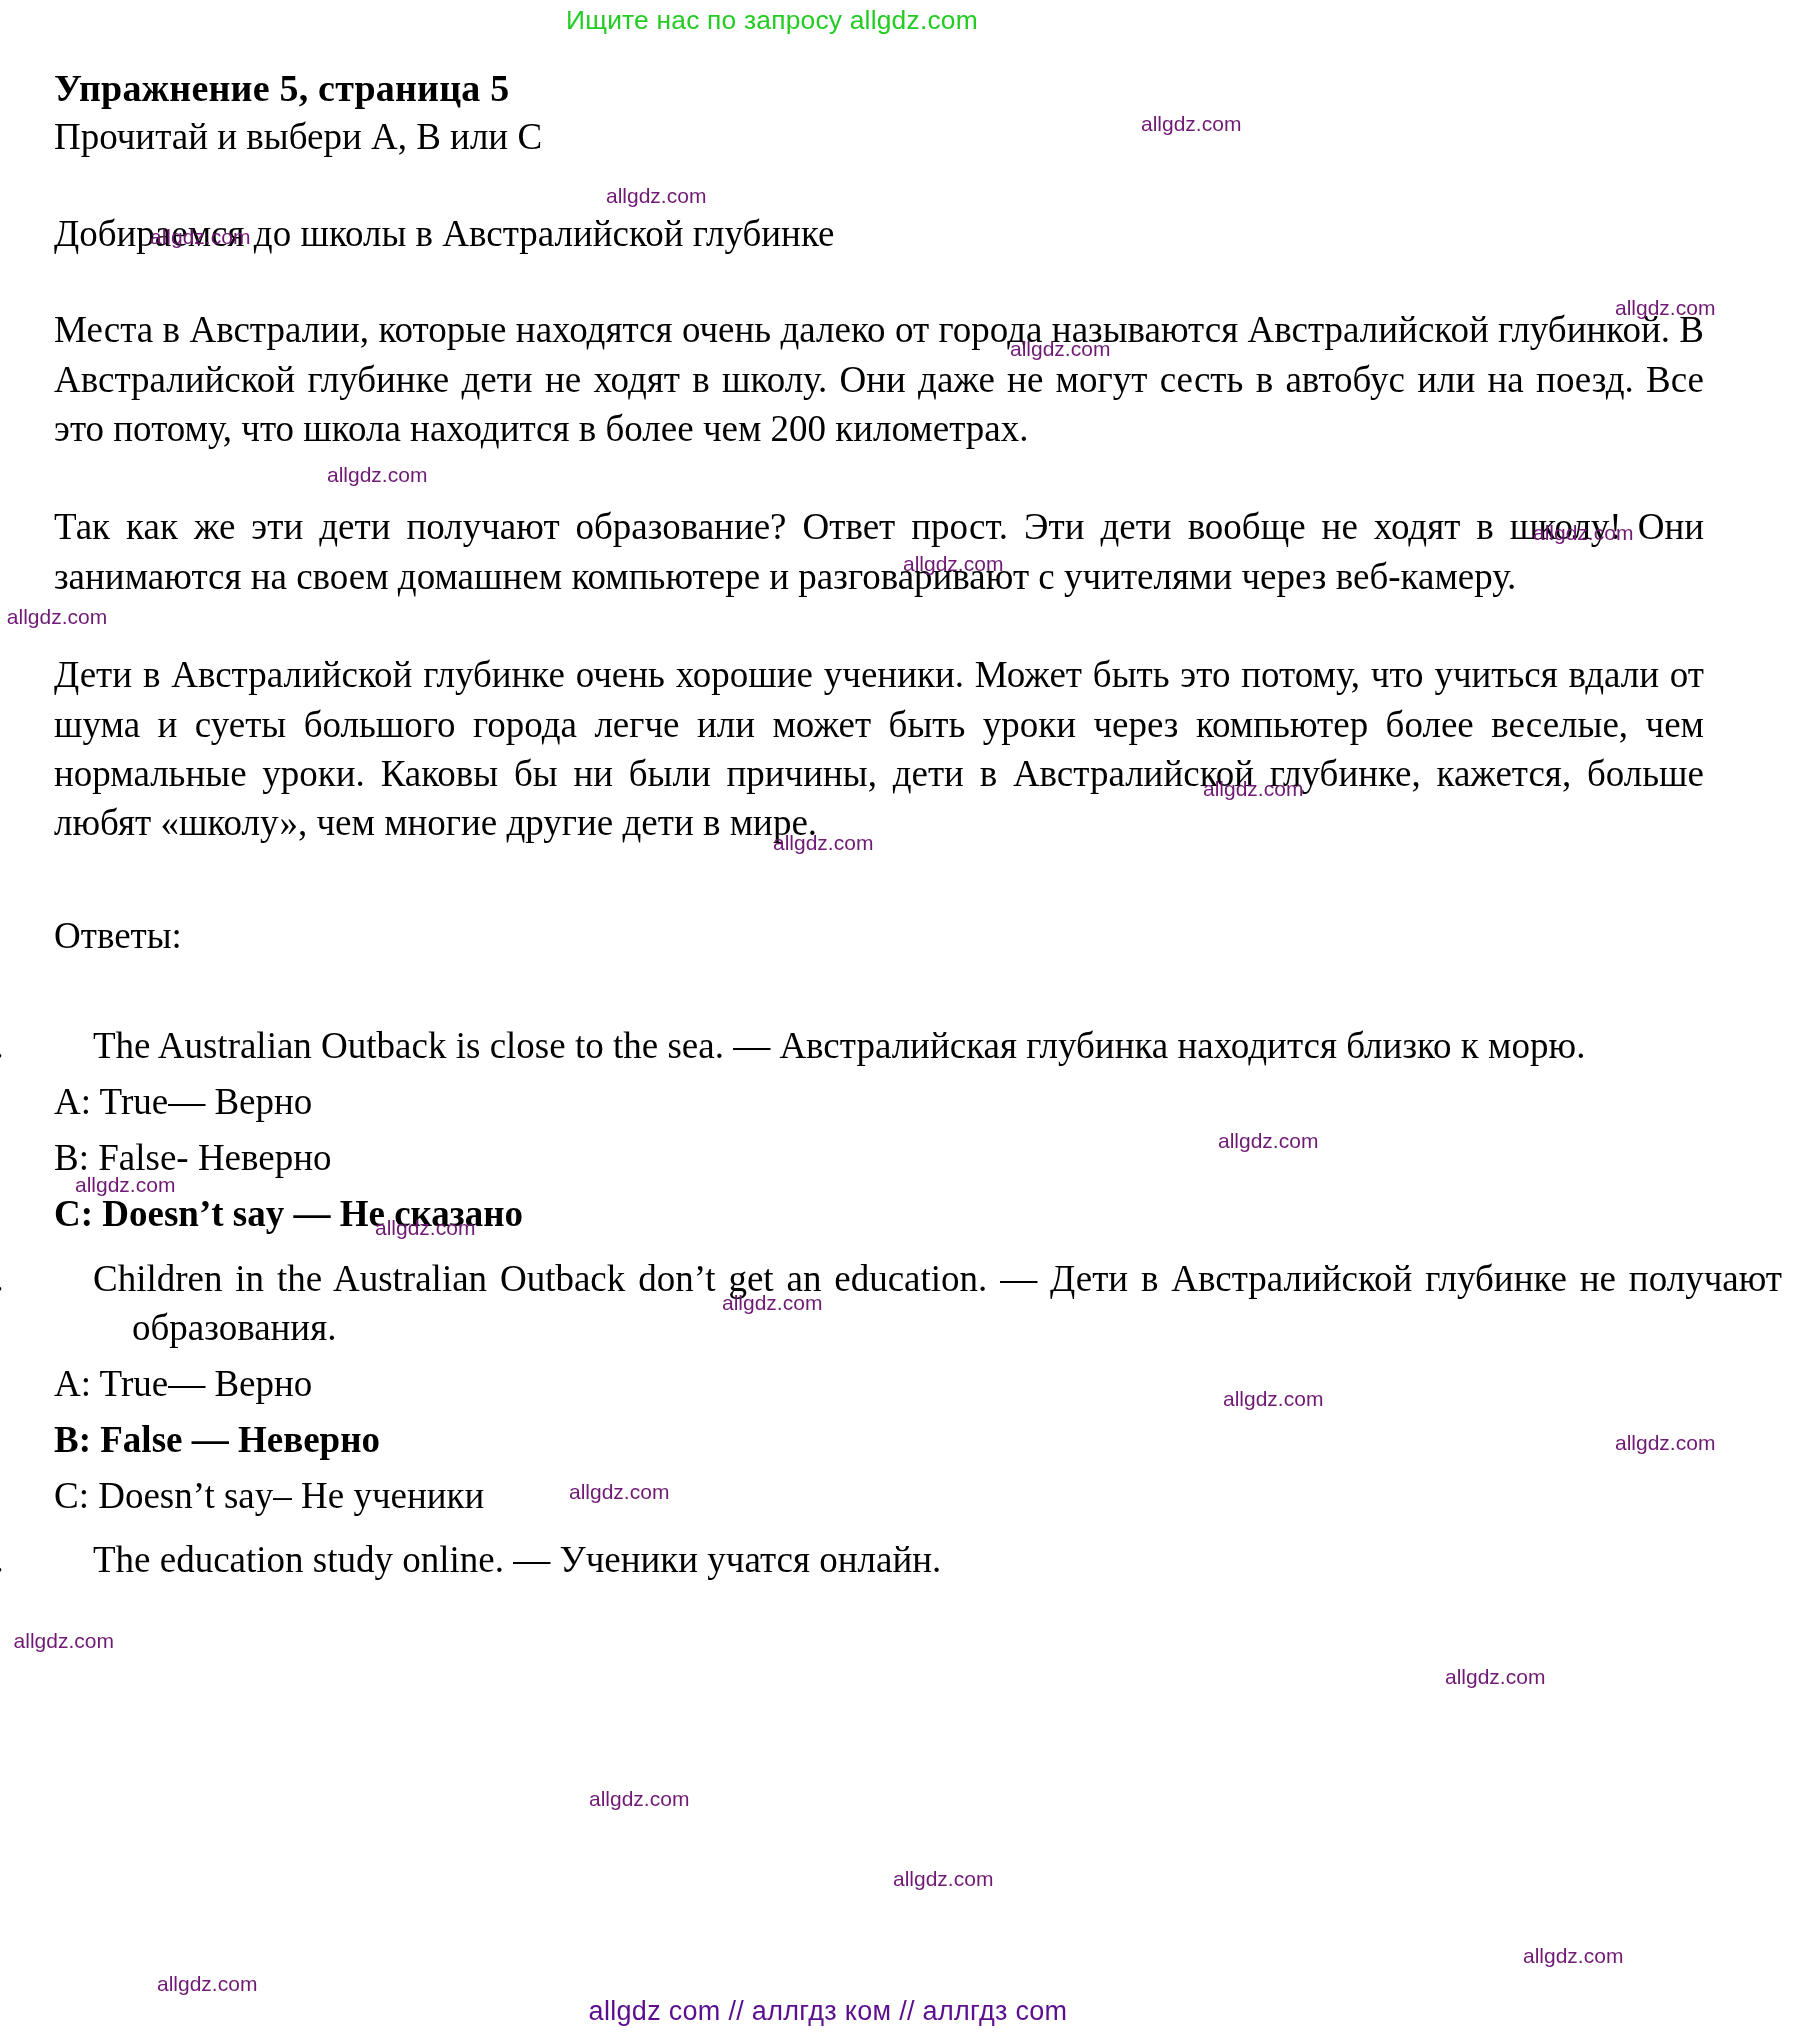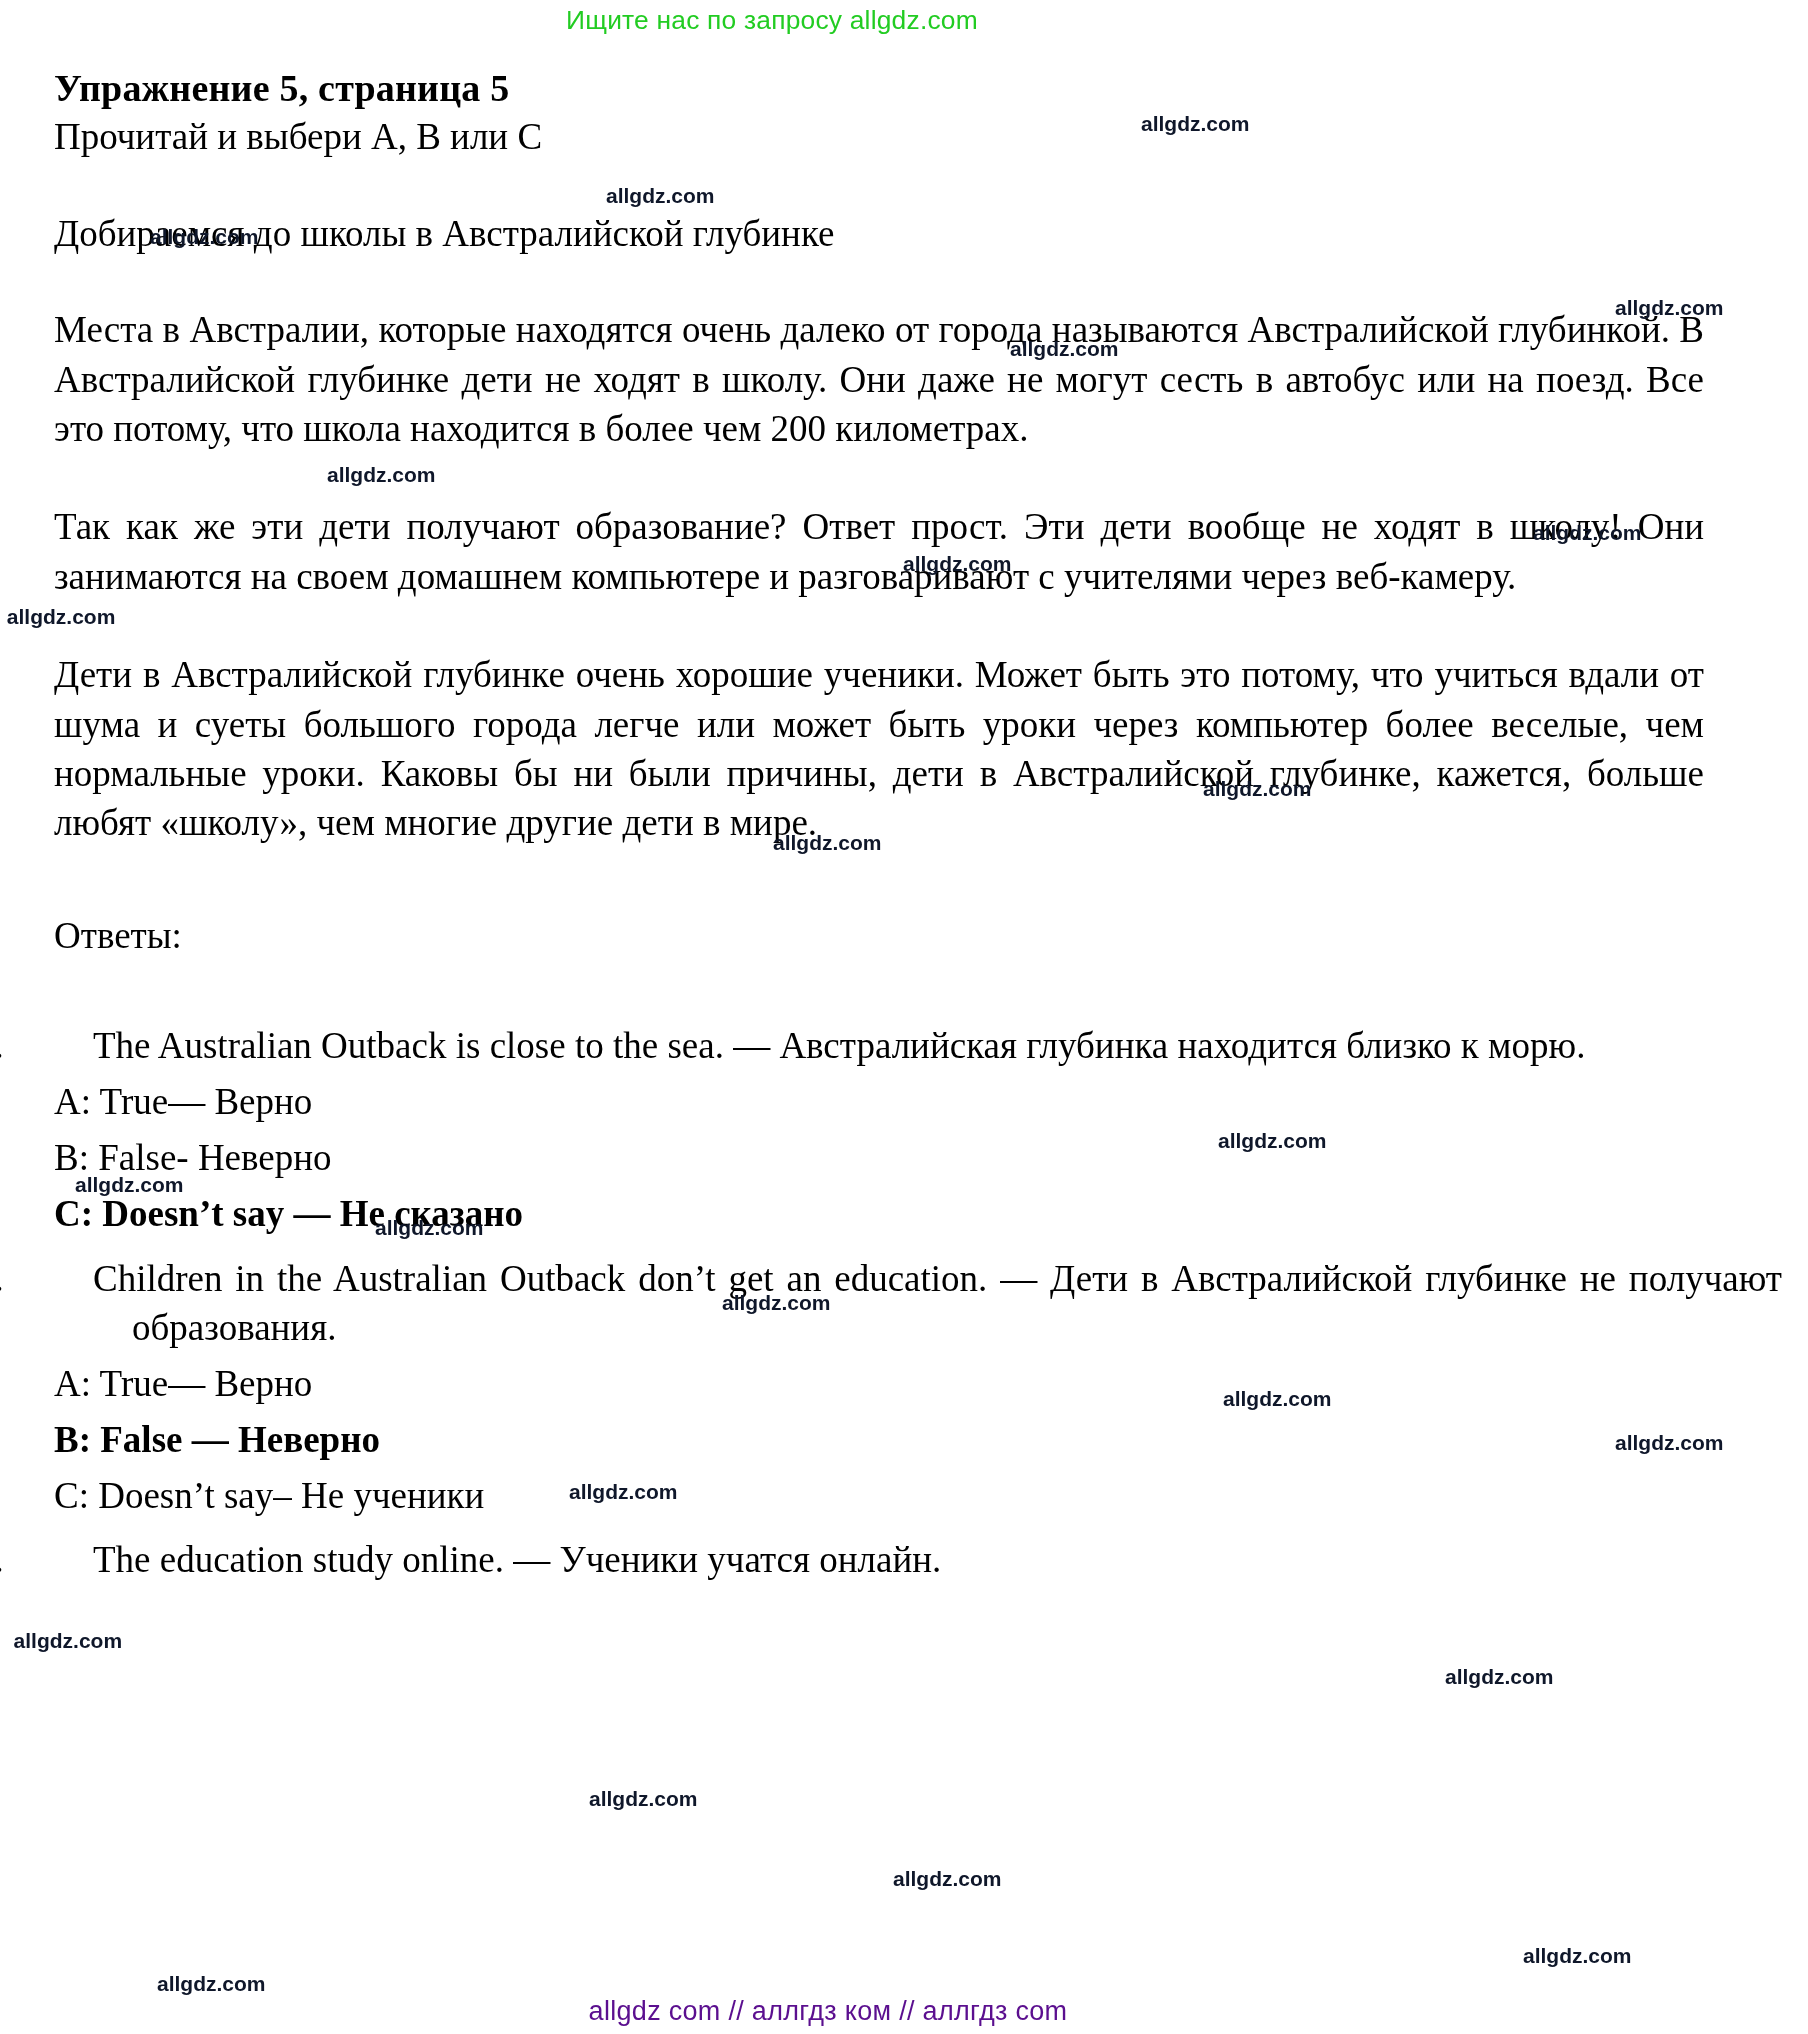--- a/index.html
+++ b/index.html
@@ -102,24 +102,23 @@
   }
   .opt.correct {
     font-weight: bold;
   }
 
   
   .wm {
     position: absolute;
     font-family: "Liberation Sans", "DejaVu Sans", sans-serif;
     font-size: 21px;
-    color: #0f172a;
+    color: #701a75;
     white-space: nowrap;
     pointer-events: none;
-    font-weight: bold;
   }
 
   
   .footer-strip {
     position: absolute;
     left: 0;
     bottom: 8.5px;
     width: 1656px;
     text-align: center;
     font-family: "Liberation Sans", "DejaVu Sans", sans-serif;

